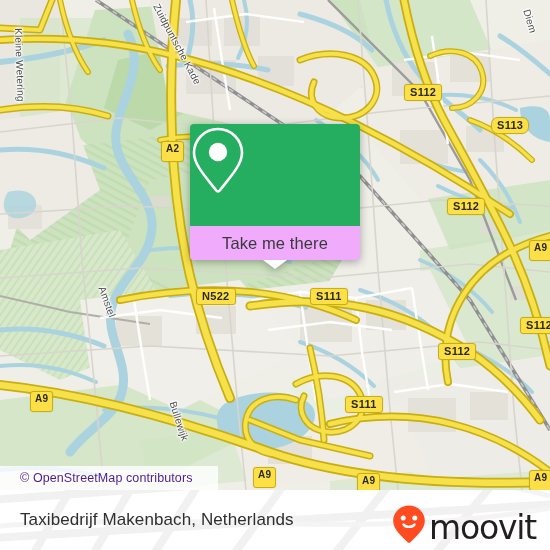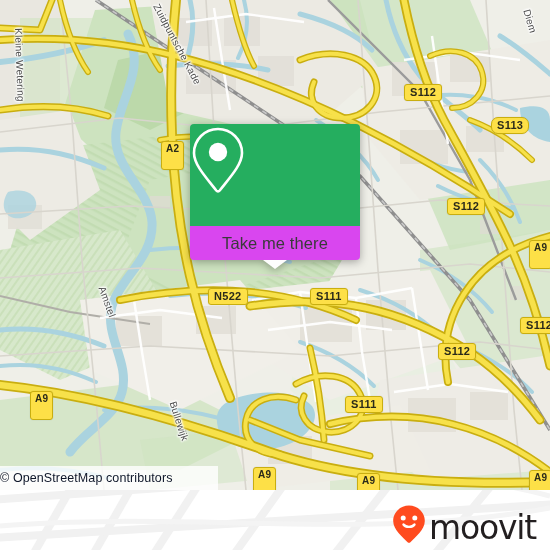--- a/index.html
+++ b/index.html
@@ -23,21 +23,21 @@
     color:#2b2b1a;
     font-size:11px;
     font-weight:bold;
     letter-spacing:.3px;
     padding:1px 5px 2px 5px;
     line-height:12px;
     white-space:nowrap;
     font-family:"Liberation Sans","DejaVu Sans",sans-serif;
     box-shadow:0 0 0 .5px rgba(0,0,0,.05);
   }
-  .shield.small{font-size:10px;padding:1px 4px 14px 4px;}
+  .shield.small{font-size:10px;padding:1px 4px 6px 4px;}
 
   
   .road-label{
     position:absolute;
     color:#4b4b4b;
     font-size:10px;
     white-space:nowrap;
     font-family:"Liberation Sans","DejaVu Sans",sans-serif;
     text-shadow:
       1px 0 2px #fff,-1px 0 2px #fff,0 1px 2px #fff,0 -1px 2px #fff,
@@ -51,21 +51,21 @@
     filter:drop-shadow(0 2px 4px rgba(0,0,0,.32));
     z-index:40;
   }
   .callout-top{
     background:#25ae5f;
     border-radius:4px 4px 0 0;
     height:102px;
     display:flex;align-items:center;justify-content:center;
   }
   .callout-bottom{
-    background:#d946ef;
+    background:#f0abfc;
     border-radius:0 0 4px 4px;
     height:34px;
     display:flex;align-items:center;justify-content:center;
     position:relative;
   }
   .callout-label{
     color:#3a3a3a;font-size:16.5px;letter-spacing:.1px;
   }
   .callout-tail{
     position:absolute;left:50%;margin-left:-12px;bottom:-9px;
@@ -76,21 +76,21 @@
   }
 
   
   .osm-bar{
     position:absolute;left:0;top:466px;width:218px;height:24px;
     background:rgba(255,255,255,.80);
     display:flex;align-items:center;
     z-index:45;
   }
   .osm-text{
-    font-size:12.5px;color:#0f172a;padding-left:0;letter-spacing:.1px;
+    font-size:12.5px;color:#4c1d95;padding-left:20px;letter-spacing:.1px;
   }
 
   
   .footer{
     position:absolute;left:0;top:490px;width:550px;height:60px;
     background:#ffffff;overflow:hidden;
   }
   .footer-watermark{position:absolute;left:0;top:-60px;width:550px;height:120px;opacity:1;}
   .footer-title{
     position:absolute;left:20px;top:0;height:60px;
@@ -316,21 +316,21 @@
     <div class="road-label" style="left:178px;top:400px;transform:rotate(72deg);transform-origin:0 0;">Bullewijk</div>
     <div class="road-label" style="left:532px;top:8px;transform:rotate(74deg);transform-origin:0 0;">Diem</div>
 
     <div class="shield" style="left:404px;top:84px;">S112</div>
     <div class="shield" style="left:491px;top:117px;border-radius:7px;">S113</div>
     <div class="shield" style="left:447px;top:198px;">S112</div>
     <div class="shield" style="left:520px;top:317px;">S112</div>
     <div class="shield" style="left:438px;top:343px;">S112</div>
     <div class="shield" style="left:310px;top:288px;">S111</div>
     <div class="shield" style="left:345px;top:396px;">S111</div>
-    <div class="shield" style="left:208px;top:288px;">N522</div>
+    <div class="shield" style="left:196px;top:288px;">N522</div>
     <div class="shield small" style="left:161px;top:141px;">A2</div>
     <div class="shield small" style="left:30px;top:391px;">A9</div>
     <div class="shield small" style="left:253px;top:467px;">A9</div>
     <div class="shield small" style="left:357px;top:473px;">A9</div>
     <div class="shield small" style="left:529px;top:240px;">A9</div>
     <div class="shield small" style="left:529px;top:470px;">A9</div>
 
     <div class="callout">
       <div class="callout-top">
         <span>
@@ -363,20 +363,21 @@
         <path d="M430 130 L545 -10"></path>
         <path d="M-10 70 L560 30"></path>
         <path d="M-10 108 L560 74"></path>
       </g>
       <g stroke="#f4f4f4" fill="none" stroke-width="5">
         <path d="M0 20 C120 36 260 26 400 40 C470 48 520 58 550 66"></path>
         <path d="M0 96 C140 84 300 100 430 92 C490 88 528 82 550 78"></path>
       </g>
     </svg>
 
+    <div class="footer-title">Taxibedrijf Makenbach, Netherlands</div>
 
     <div class="brand">
       <span>
         <svg width="34" height="40" viewBox="0 0 34 40" aria-hidden="true">
           <path d="M17 1.5 C8.2 1.5 1.2 8.4 1.2 17 C1.2 25.4 10.7 33.4 15.6 38.2 C16.4 39 17.6 39 18.4 38.2 C23.3 33.4 32.8 25.4 32.8 17 C32.8 8.4 25.8 1.5 17 1.5 Z" fill="#ff4b1f"></path>
           <circle cx="11.2" cy="14" r="2.5" fill="#ffffff"></circle>
           <circle cx="22.8" cy="14" r="2.5" fill="#ffffff"></circle>
           <path d="M11.5 20.5 C13.6 23.6 20.4 23.6 22.5 20.5" fill="none" stroke="#ffffff" stroke-width="2.4" stroke-linecap="round"></path>
         </svg>
       </span>

